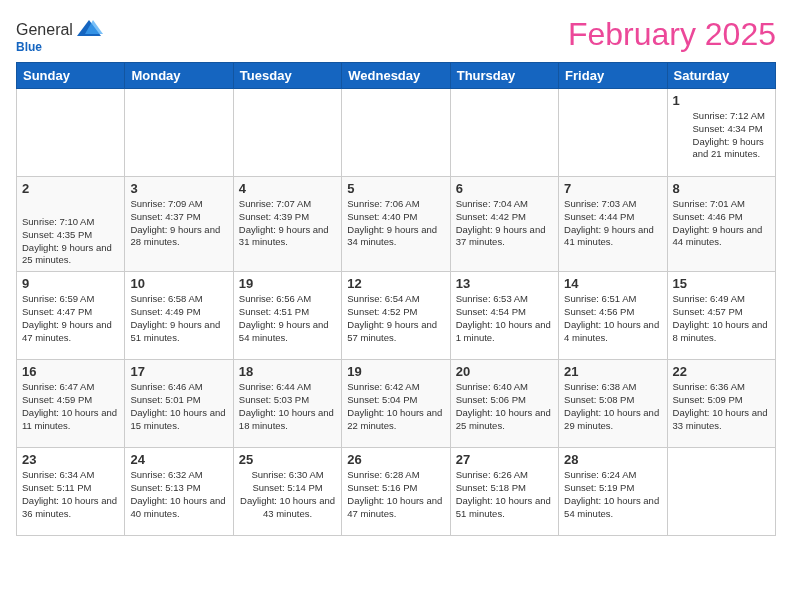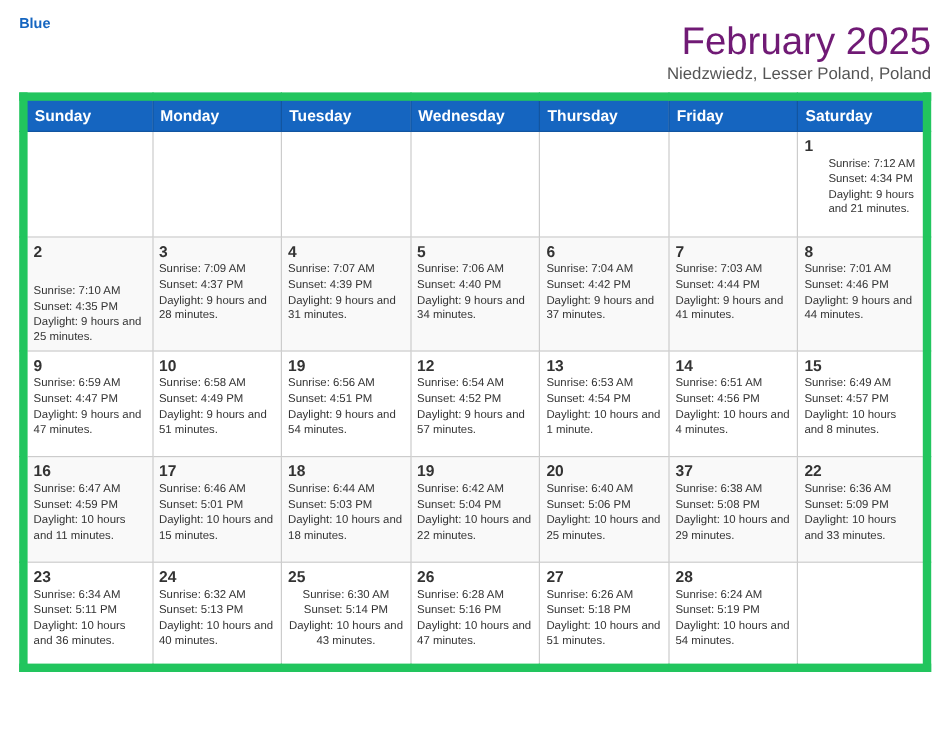--- a/index.html
+++ b/index.html
@@ -25,31 +25,31 @@
     .logo-icon {
       width: 28px;
       height: 28px;
       margin-left: 2px;
     }
     .title-area {
       text-align: right;
     }
     .month-year {
       font-size: 32px;
-      color: #701a75;
+      color: #ec4899;
       font-weight: normal;
     }
     .location {
       font-size: 14px;
       color: #555;
     }
     .calendar {
       width: 100%;
       border-collapse: collapse;
-      border: 7px solid #22c55e;
+      border: 1px solid #22c55e;
     }
     .calendar th {
       background-color: #1565c0;
       color: #fff;
       text-align: left;
       padding: 5px 6px;
       font-size: 13px;
       border: 1px solid #1255a0;
     }
     .calendar td {
@@ -77,26 +77,32 @@
     .empty-cell {
       background: #fff !important;
     }
   </style>
 </head>
 <body>
 
 <div class="header-section">
   <div class="logo-area">
     <div>
+      <div style="display:flex;align-items:center;">
+        <span class="logo-general">General</span>
+        <svg class="logo-icon" viewBox="0 0 28 28">
+          <polygon points="14,4 26,20 2,20" fill="#1565c0"></polygon>
+          <polygon points="18,4 28,18 10,18" fill="#42a5f5" opacity="0.7"></polygon>
+        </svg>
+      </div>
       <div class="logo-blue" style="font-size:12px;font-weight:bold;color:#1565c0;margin-top:-4px;">Blue</div>
     </div>
   </div>
   <div class="title-area">
     <div class="month-year">February 2025</div>
-    <div class="location">Niedzwiedz, Lesser Poland, Poland</div>
   </div>
 </div>
 
 <table class="calendar">
   <thead>
     <tr>
     <th>Sunday</th>
         <th>Monday</th>
         <th>Tuesday</th>
         <th>Wednesday</th>
@@ -233,21 +239,21 @@
 Sunset: 5:04 PM
 Daylight: 10 hours and 22 minutes.</div>
         </td>
         <td>
           <div class="day-number">20</div>
           <div class="day-info" style="white-space: pre-line;">Sunrise: 6:40 AM
 Sunset: 5:06 PM
 Daylight: 10 hours and 25 minutes.</div>
         </td>
         <td>
-          <div class="day-number">37</div>
+          <div class="day-number">21</div>
           <div class="day-info" style="white-space: pre-line;">Sunrise: 6:38 AM
 Sunset: 5:08 PM
 Daylight: 10 hours and 29 minutes.</div>
         </td>
         <td>
           <div class="day-number">22</div>
           <div class="day-info" style="white-space: pre-line;">Sunrise: 6:36 AM
 Sunset: 5:09 PM
 Daylight: 10 hours and 33 minutes.</div>
         </td>

